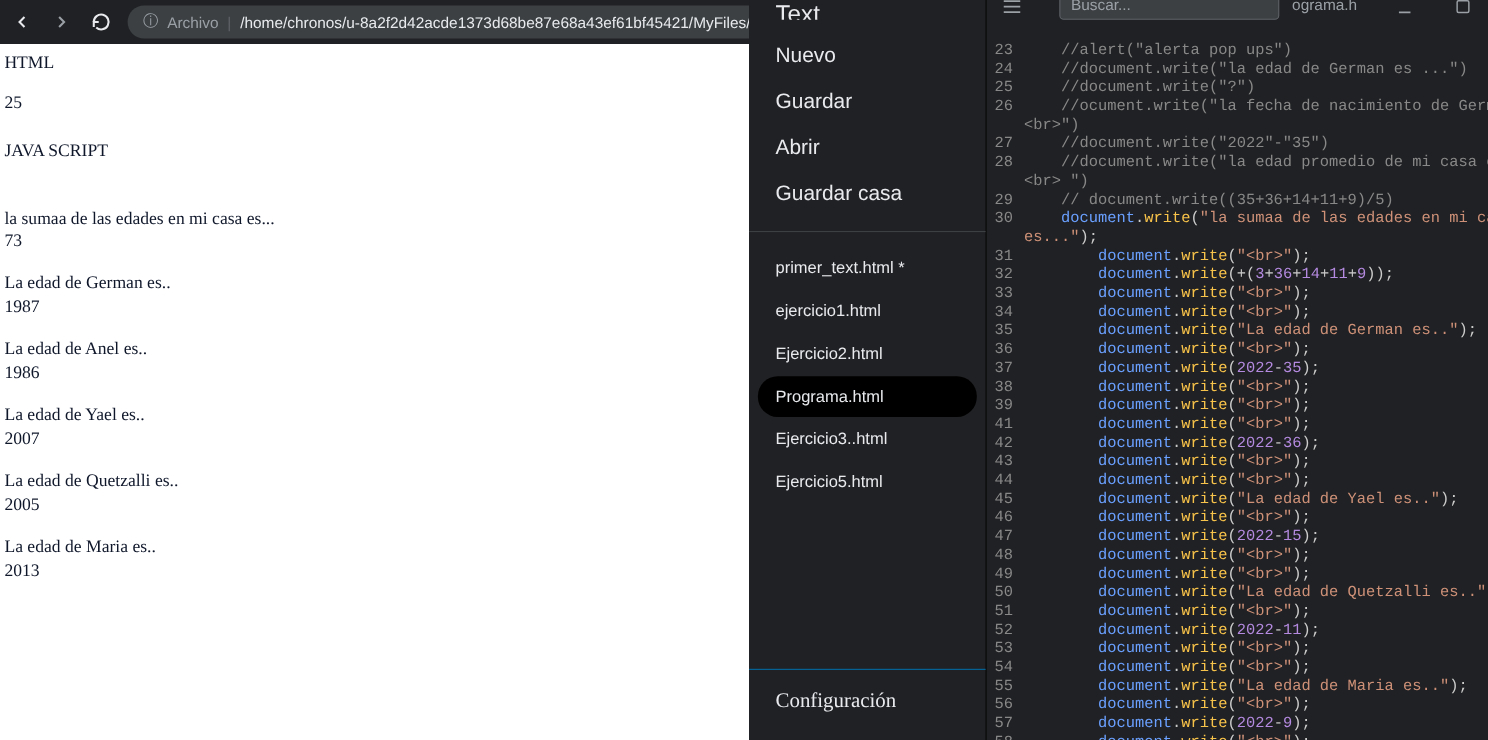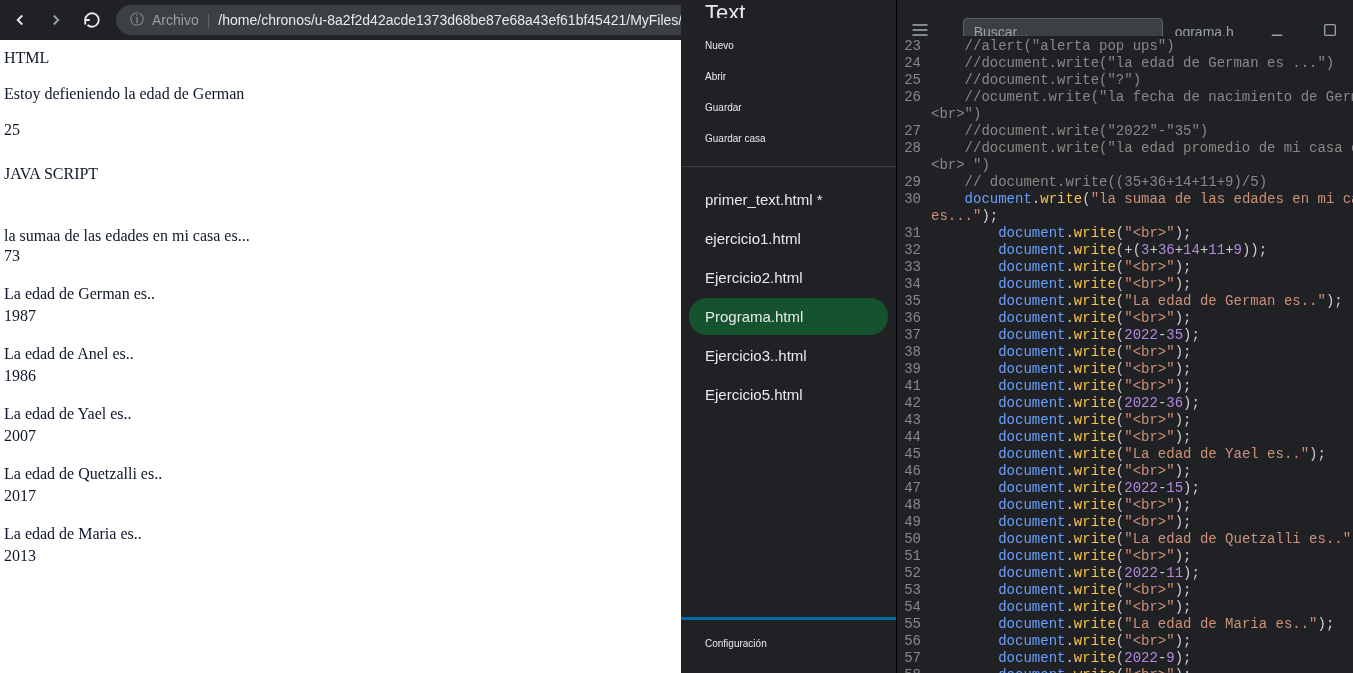--- a/index.html
+++ b/index.html
@@ -79,48 +79,48 @@
       padding: 0 24px 10px 24px;
       font-size: 22px;
       font-weight: 400;
       color: #e8eaed;
       height: 18px;
       overflow: hidden;
     }
     .menu-group { padding: 12px 0; }
     .menu-item {
       padding: 10px 24px;
-      font-size: 10px;
+      font-size: 19px;
       color: #e8eaed;
       cursor: pointer;
     }
     .sidebar hr { border: none; border-top: 1px solid #3c4043; }
     .file-list { flex: 1; padding: 12px 8px; }
     .file-item {
       padding: 10px 16px;
       font-size: 15px;
       color: #e8eaed;
       border-radius: 18px;
       margin: 2px 0;
       cursor: pointer;
     }
-    .file-item.selected { background: #14532d; }
-    .sidebar-bottom { padding: 8px 0 14px 0; border-top: 3px solid #0369a1; }
+    .file-item.selected { background: #000000; }
+    .sidebar-bottom { padding: 8px 0 14px 0; border-top: 1px solid #0369a1; font-family: Liberation Serif, serif; }
 
     .editor-area {
       flex: 1;
       background: #202124;
       display: flex;
       flex-direction: column;
       overflow: hidden;
     }
     .editor-top {
       height: 18px;
       display: flex;
-      align-items: flex-start;
+      align-items: flex-end;
       padding: 18px 12px;
       gap: 32px;
       justify-content: flex-end;
       overflow: hidden;
     }
     .icon-btn {
       width: 24px; height: 24px;
       display: flex; align-items: center; justify-content: center;
       color: #9aa0a6;
     }
@@ -194,56 +194,55 @@
   <div class="addr-bar">
     <span class="info">ⓘ</span>
     <span class="label">Archivo</span>
     <span class="divider">|</span>
     <span class="path">/home/chronos/u-8a2f2d42acde1373d68be87e68a43ef61bf45421/MyFiles/cur</span>
   </div>
 </div>
 
 <div class="page-content">
   <p>HTML</p>
-  <p>Estoy defieniendo la edad de German</p>
   <p>25</p>
   <p style="margin-top:24px;">JAVA SCRIPT</p>
   <p style="margin-top:42px;margin-bottom:0;">la sumaa de las edades en mi casa es...</p>
   <div class="block">
     <div>73</div>
   </div>
   <div class="block">
     <div>La edad de German es..</div>
     <div>1987</div>
   </div>
   <div class="block">
     <div>La edad de Anel es..</div>
     <div>1986</div>
   </div>
   <div class="block">
     <div>La edad de Yael es..</div>
     <div>2007</div>
   </div>
   <div class="block">
     <div>La edad de Quetzalli es..</div>
-    <div>2017</div>
+    <div>2005</div>
   </div>
   <div class="block">
     <div>La edad de Maria es..</div>
     <div>2013</div>
   </div>
 </div>
 
 <div class="app">
   <div class="sidebar">
     <div class="sidebar-title">Text</div>
     <div class="menu-group">
       <div class="menu-item">Nuevo</div>
+      <div class="menu-item">Guardar</div>
       <div class="menu-item">Abrir</div>
-      <div class="menu-item">Guardar</div>
       <div class="menu-item">Guardar casa</div>
     </div>
     <hr>
     <div class="file-list">
       <div class="file-item">primer_text.html *</div>
       <div class="file-item">ejercicio1.html</div>
       <div class="file-item">Ejercicio2.html</div>
       <div class="file-item selected">Programa.html</div>
       <div class="file-item">Ejercicio3..html</div>
       <div class="file-item">Ejercicio5.html</div>

